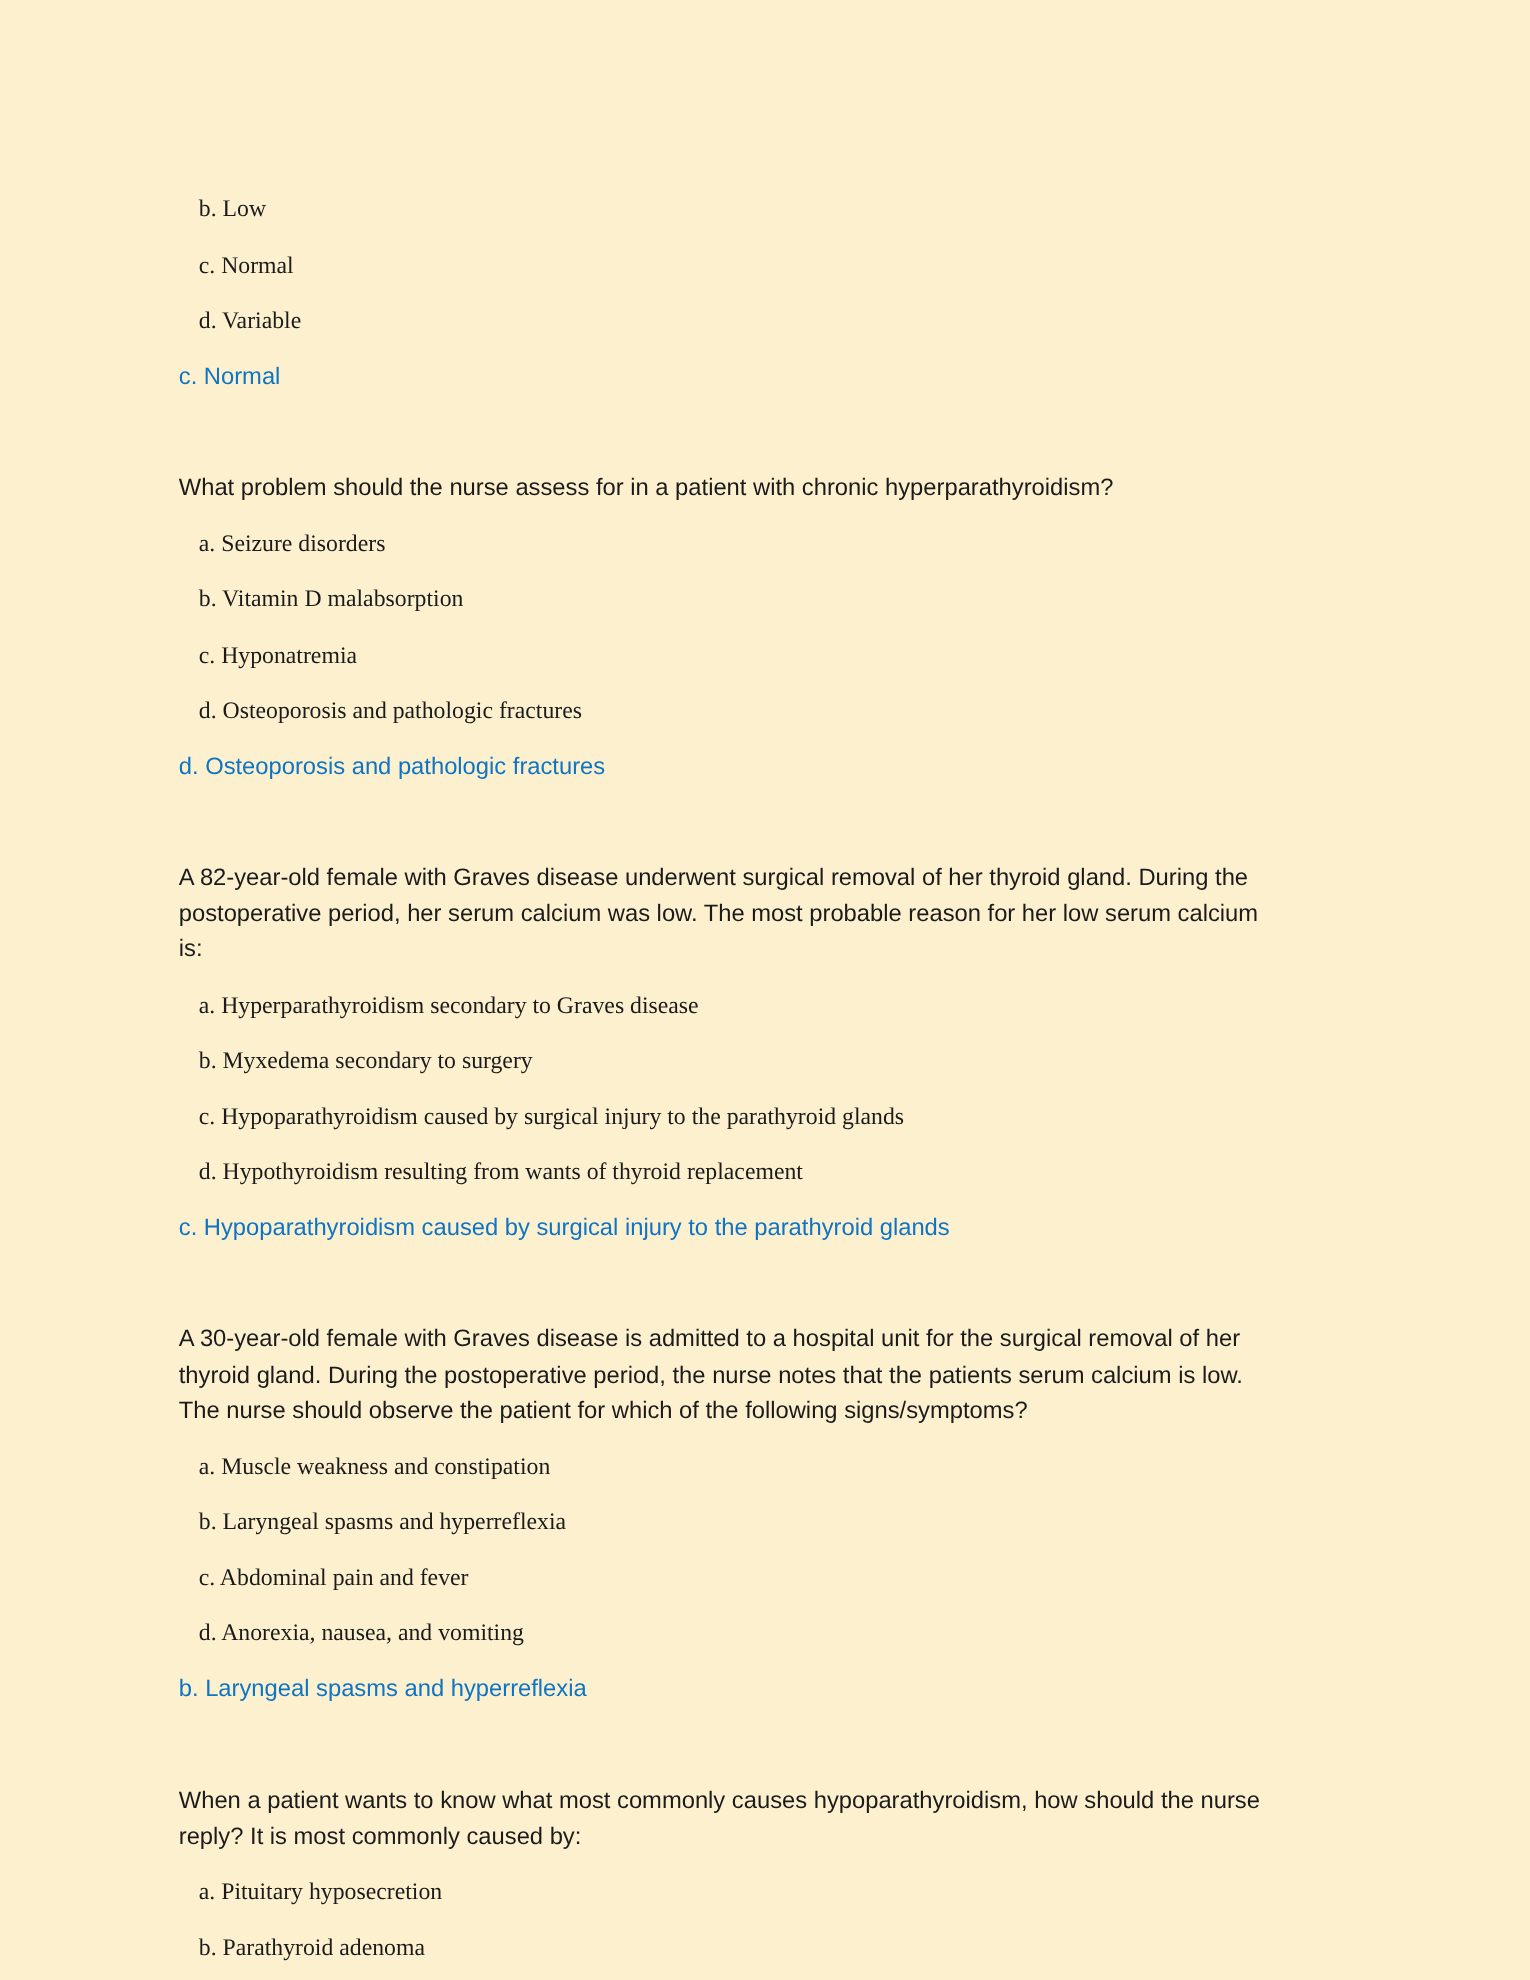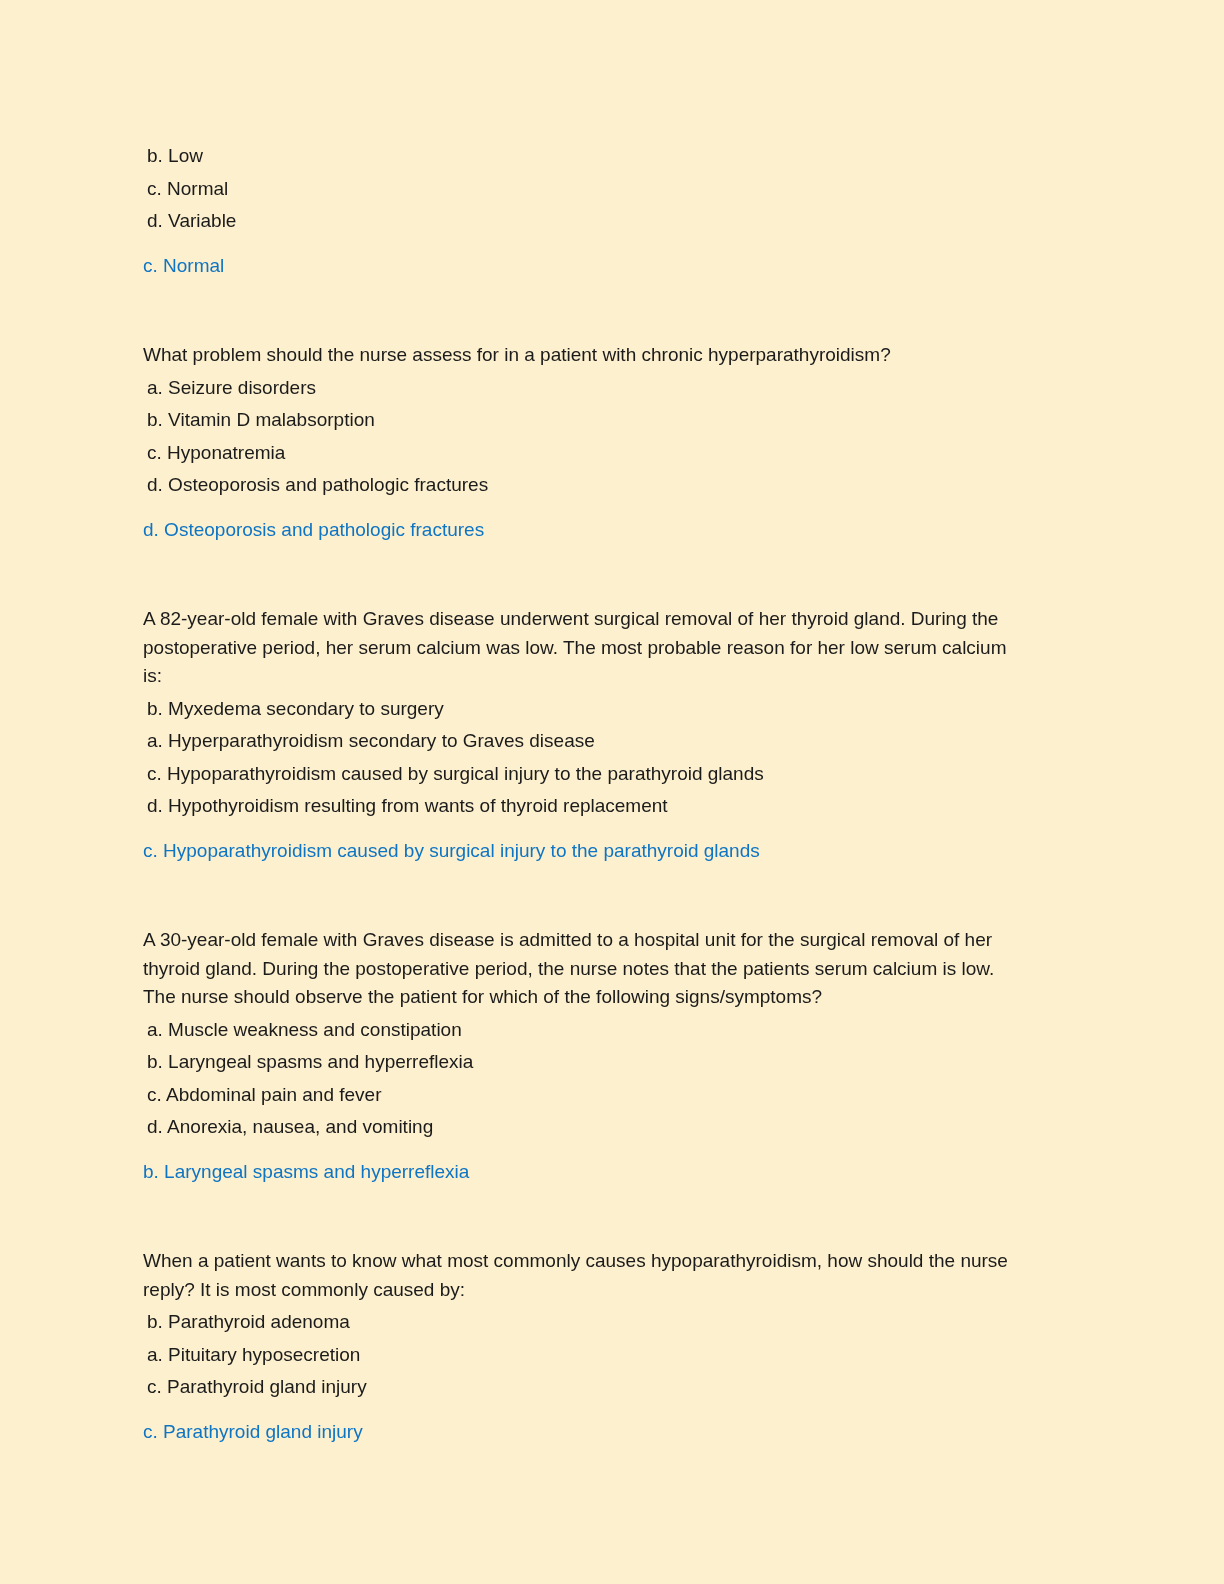--- a/index.html
+++ b/index.html
@@ -21,22 +21,23 @@
     box-sizing: border-box;
   }
   .qa-block {
     margin: 0 0 61px 0;
   }
   .question {
     margin: 0;
     white-space: pre-line;
   }
   .option {
-    margin: 4px;
+    margin: 16px;
     white-space: pre;
+    font-family: Liberation Serif, serif;
   }
   .answer {
     margin: 16px 0 0 0;
     white-space: pre;
     color: #0e74c4;
   }
 </style>
 </head>
 <body>
 
@@ -55,40 +56,40 @@
     <div class="option">b. Vitamin D malabsorption</div>
     <div class="option">c. Hyponatremia</div>
     <div class="option">d. Osteoporosis and pathologic fractures</div>
     <p class="answer">d. Osteoporosis and pathologic fractures</p>
   </section>
 
   <section class="qa-block">
     <p class="question">A 82-year-old female with Graves disease underwent surgical removal of her thyroid gland. During the
 postoperative period, her serum calcium was low. The most probable reason for her low serum calcium
 is:</p>
+    <div class="option">a. Hyperparathyroidism secondary to Graves disease</div>
     <div class="option">b. Myxedema secondary to surgery</div>
-    <div class="option">a. Hyperparathyroidism secondary to Graves disease</div>
     <div class="option">c. Hypoparathyroidism caused by surgical injury to the parathyroid glands</div>
     <div class="option">d. Hypothyroidism resulting from wants of thyroid replacement</div>
     <p class="answer">c. Hypoparathyroidism caused by surgical injury to the parathyroid glands</p>
   </section>
 
   <section class="qa-block">
     <p class="question">A 30-year-old female with Graves disease is admitted to a hospital unit for the surgical removal of her
 thyroid gland. During the postoperative period, the nurse notes that the patients serum calcium is low.
 The nurse should observe the patient for which of the following signs/symptoms?</p>
     <div class="option">a. Muscle weakness and constipation</div>
     <div class="option">b. Laryngeal spasms and hyperreflexia</div>
     <div class="option">c. Abdominal pain and fever</div>
     <div class="option">d. Anorexia, nausea, and vomiting</div>
     <p class="answer">b. Laryngeal spasms and hyperreflexia</p>
   </section>
 
   <section class="qa-block">
     <p class="question">When a patient wants to know what most commonly causes hypoparathyroidism, how should the nurse
 reply? It is most commonly caused by:</p>
+    <div class="option">a. Pituitary hyposecretion</div>
     <div class="option">b. Parathyroid adenoma</div>
-    <div class="option">a. Pituitary hyposecretion</div>
     <div class="option">c. Parathyroid gland injury</div>
     <p class="answer">c. Parathyroid gland injury</p>
   </section>
 
 </div>
 
 </body></html>

